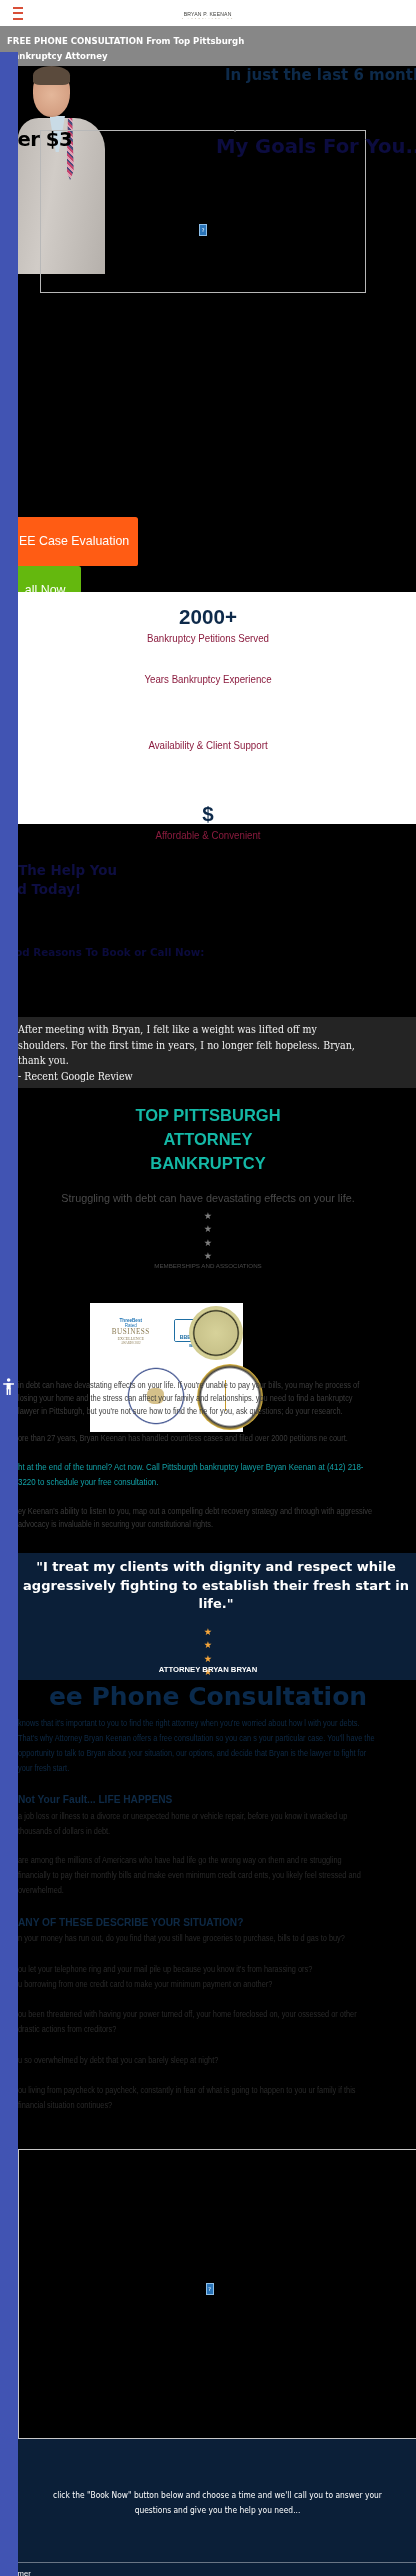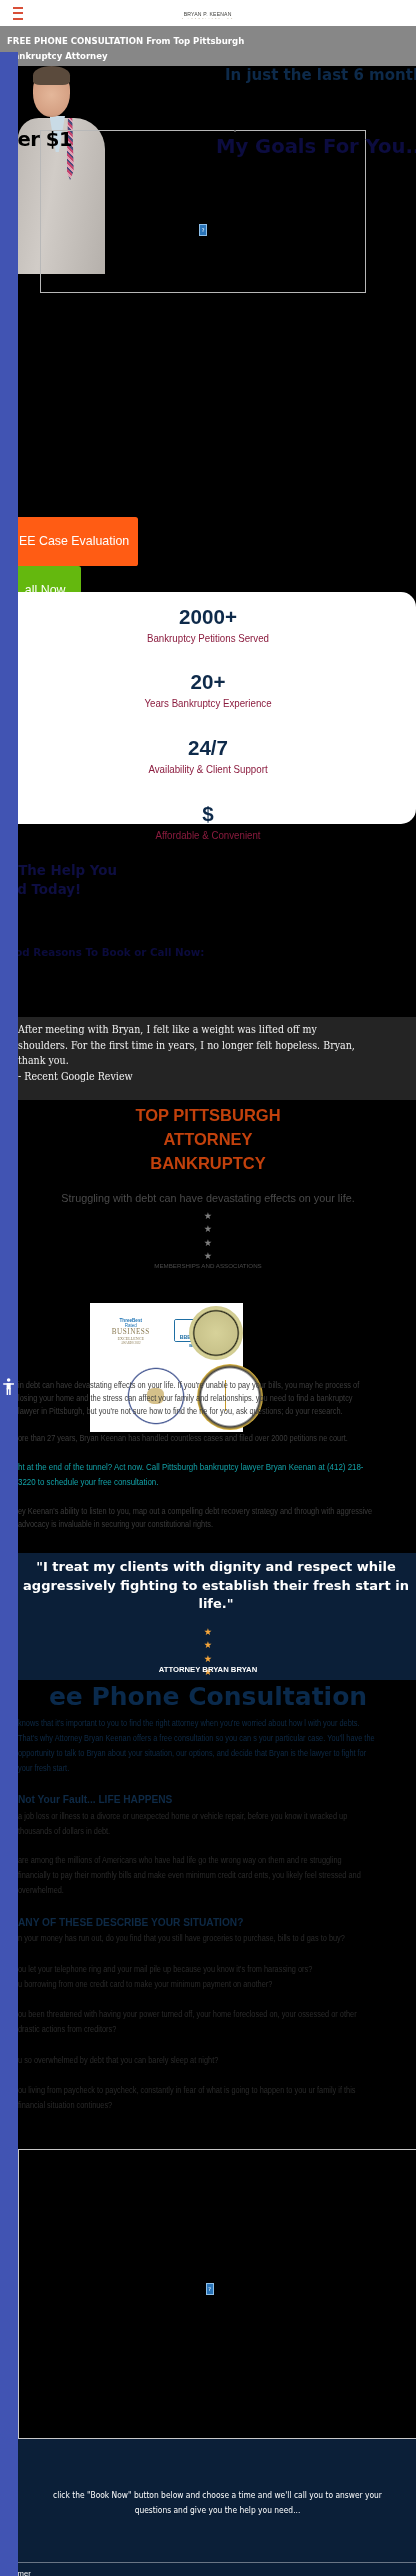--- a/index.html
+++ b/index.html
@@ -37,25 +37,25 @@
 
   .stats { position: absolute; left: 0; top: 641px; width: 416px; height: 216px; background: #fff; }
   .stat { position: absolute; left: 0; width: 416px; text-align: center; }
   .stat-num { font-family: "Liberation Sans", sans-serif; font-weight: bold; font-size: 20.6px; color: #0e2a4a; }
   .stat-label { font-family: "Liberation Sans", sans-serif; font-size: 10.8px; color: #8b1b3e; margin-top: 3.1px; transform: scaleX(0.9); }
 
   .reasons { position: absolute; left: 0; top: 857px; width: 416px; height: 161px; background: #000; }
   .reasons-h1 { position: absolute; left: 8.2px; top: 5.2px; font-size: 13.4px; line-height: 18.5px; font-weight: bold; color: #0e0e42; }
   .reasons-h2 { position: absolute; left: 8.2px; top: 89px; font-size: 10.3px; font-weight: bold; color: #0b0b3c; }
 
-  .review { position: absolute; left: 0; top: 1017px; width: 416px; height: 83px; background: #242424; }
+  .review { position: absolute; left: 0; top: 1017px; width: 416px; height: 71px; background: #242424; }
   .review-text { position: absolute; left: 17.5px; top: 5.2px; width: 392px; font-family: "DejaVu Serif", serif; font-size: 10.8px; line-height: 15.5px; color: #f2f2f2; transform: scaleX(0.88); transform-origin: left; }
 
   .intro { position: absolute; left: 0; top: 1100px; width: 416px; height: 452px; background: #000; }
-  .intro-title { position: absolute; left: 0; top: 3.1px; width: 416px; text-align: center; font-family: "Liberation Sans", sans-serif; font-size: 16.5px; line-height: 24px; font-weight: bold; color: #c2410c; }
+  .intro-title { position: absolute; left: 0; top: 3.1px; width: 416px; text-align: center; font-family: "Liberation Sans", sans-serif; font-size: 16.5px; line-height: 24px; font-weight: bold; color: #14b8a6; }
   .intro-sub { position: absolute; left: 0; top: 92px; width: 416px; text-align: center; font-family: "Liberation Sans", sans-serif; font-size: 10.8px; color: #4a4a4a; }
   .grey-stars { position: absolute; left: 0; top: 109px; width: 416px; text-align: center; }
   .grey-stars span { display: block; color: #7d7d7d; font-size: 9.3px; line-height: 13.4px; }
   .memberships { position: absolute; left: 0; top: 162px; width: 416px; text-align: center; font-family: "Liberation Sans", sans-serif; font-size: 6.2px; color: #4a4a4a; }
   .badges { position: absolute; left: 90px; top: 174px; width: 153px; height: 129px; background: #fff; transform: scale(1); width: 154px; }
   .badges { left: 90px; width: 153px; margin-top: 29px; }
   .badge { position: absolute; display: flex; align-items: center; justify-content: center; text-align: center; font-family: "Liberation Serif", serif; }
   .badge-threebest { left: 9.8px; top: 7.2px; width: 62px; height: 42px; color: #8a7a52; font-size: 4.1px; }
   .badge-threebest .b1 { color: #1e74b5; font-family: "Liberation Sans", sans-serif; font-weight: bold; font-size: 4.6px; }
   .badge-threebest .b2 { font-size: 7.2px; letter-spacing: 0.5px; }
@@ -124,43 +124,41 @@
 </section>
 
 <section class="hero">
   <div class="hero-photo">
     <div class="photo-body"></div>
     <div class="photo-shirt"></div>
     <div class="photo-tie"></div>
     <div class="photo-head"></div>
     <div class="photo-hair"></div>
   </div>
-  <div class="hero-overlay-text">er $1</div>
+  <div class="hero-overlay-text">er $3</div>
   <div class="hero-months">In just the last 6 months alone...</div>
   <div class="hero-frame">
     <div class="hero-frame-dot"></div>
   </div>
   <div class="hero-goals">My Goals For You...</div>
   <div class="broken-img">?</div>
 </section>
 
 <a class="btn-eval" style="top:517px;">EE Case Evaluation</a>
 <a class="btn-call" style="top:566px;">all Now</a>
 
-<section class="stats" style="top:592px; height:232px;border-radius:15px;">
+<section class="stats" style="top:592px; height:232px;">
   <div class="stat" style="top:13.4px;">
     <div class="stat-num">2000+</div>
     <div class="stat-label">Bankruptcy Petitions Served</div>
   </div>
   <div class="stat" style="top:78px;">
-    <div class="stat-num">20+</div>
     <div class="stat-label">Years Bankruptcy Experience</div>
   </div>
   <div class="stat" style="top:144px;">
-    <div class="stat-num">24/7</div>
     <div class="stat-label">Availability &amp; Client Support</div>
   </div>
   <div class="stat" style="top:210px;">
     <div class="stat-num">$</div>
     <div class="stat-label">Affordable &amp; Convenient</div>
   </div>
 </section>
 
 <section class="reasons">
   <div class="reasons-h1">

